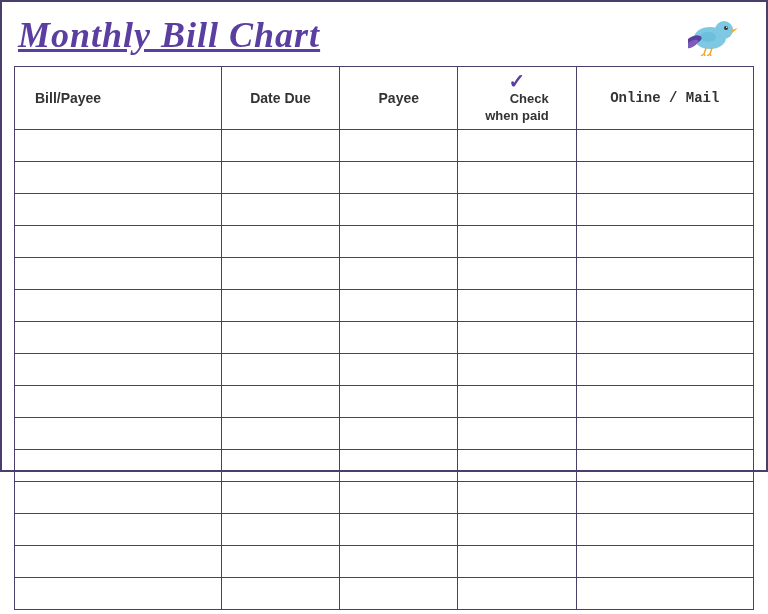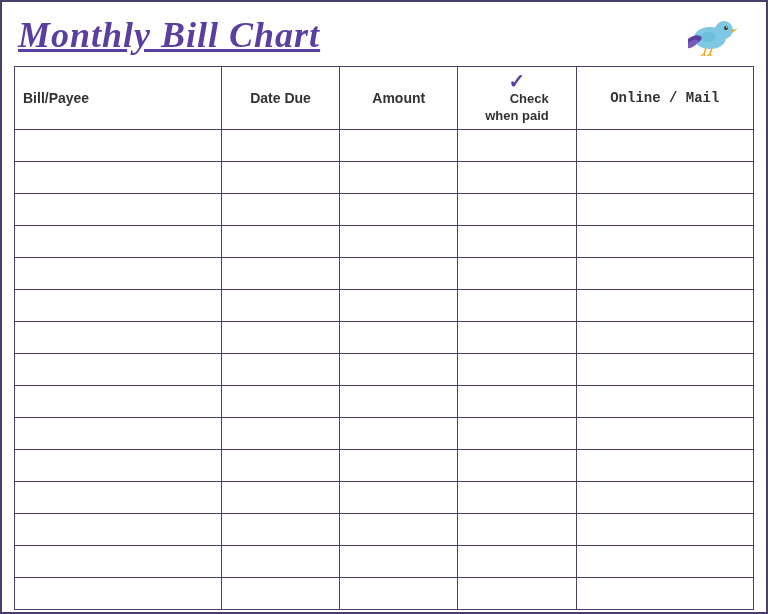--- a/index.html
+++ b/index.html
@@ -12,21 +12,21 @@
       width: 768px;
       height: 614px;
       background: #fff;
       font-family: Arial, sans-serif;
       overflow: hidden;
       position: relative;
     }
 
     .page {
       width: 768px;
-      height: 614px;
+      height: 472px;
       background: #fff;
       border: 2px solid #4a3f6b;
       position: relative;
       display: flex;
       flex-direction: column;
     }
 
     
     .header {
       display: flex;
@@ -100,21 +100,21 @@
       font-size: 14px;
       padding: 4px 6px;
       height: 52px;
     }
 
     td {
       height: 32px;
       padding: 0;
     }
 
-    .col-bill { width: 28%; text-align: left; padding-left: 8px; }
+    .col-bill { width: 28%; text-align: left; padding-left: 20px; }
     .col-date { width: 16%; margin-top: 27px; }
     .col-amount { width: 16%; }
     .col-check { width: 16%; }
     .col-online { width: 24%; font-family: Liberation Mono, monospace; }
 
     .check-header {
       display: flex;
       flex-direction: column;
       align-items: center;
       justify-content: center;
@@ -191,21 +191,21 @@
     <table>
       <thead>
         <tr>
           <th class="col-bill">
             <span>Bill/Payee</span>
           </th>
           <th class="col-date">
             <span>Date Due</span>
           </th>
           <th class="col-amount">
-            <span>Amount</span>
+            <span>Payee</span>
           </th>
           <th class="col-check">
             <div class="check-header">
               <span class="check-mark">✓</span>
               <span class="check-label">Check<br>when paid</span>
             </div>
           </th>
           <th class="col-online">
             <span>Online / Mail</span>
           </th>

